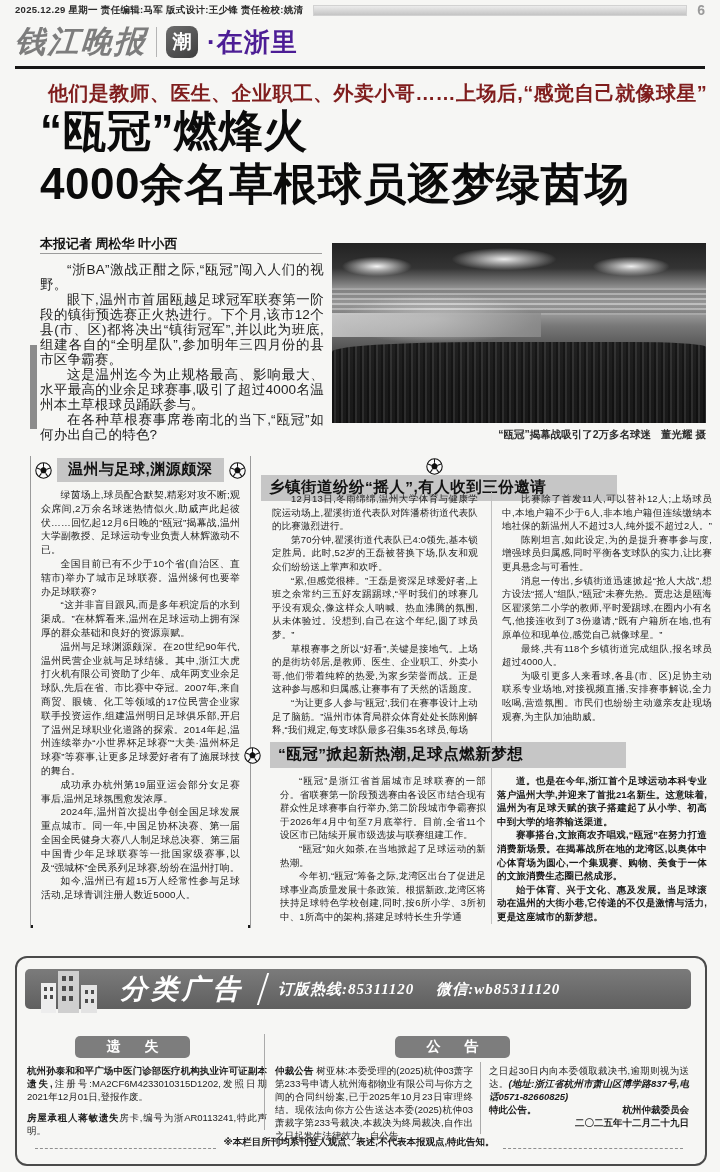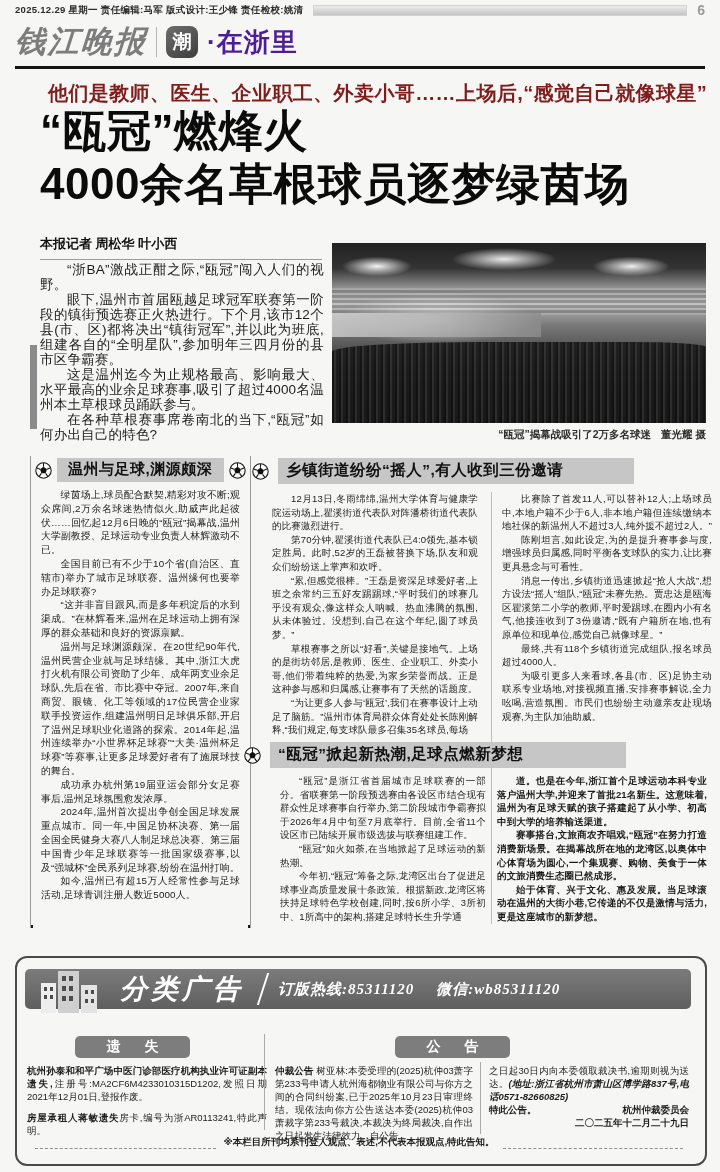--- a/index.html
+++ b/index.html
@@ -17,21 +17,21 @@
   .mast-div{width:1px;height:30px;background:#b5b5b5;}
   .app-icon{width:32px;height:32px;border-radius:8px;background:linear-gradient(145deg,#6d6d6d,#3e3e3e);
             color:#fff;font-size:19px;font-weight:900;display:flex;align-items:center;justify-content:center;}
   .mast-section{font-size:26px;font-weight:900;color:#4c1d95;letter-spacing:1px;}
   .black-rule{position:absolute;left:15px;top:66px;width:690px;height:3px;background:#161616;}
   
   .kicker{position:absolute;left:48px;top:80px;width:662px;font-size:20px;font-weight:700;color:#7f1d1d;letter-spacing:.4px;}
   .headline{position:absolute;left:40px;top:104px;width:670px;font-weight:900;font-size:44px;line-height:53px;color:#0b0b0b;letter-spacing:.5px;}
   
   .byline{position:absolute;left:40px;top:235px;width:282px;font-size:13px;font-weight:700;color:#111;
-          border-bottom:1px solid #9c9c9c;padding-bottom:6px;}
+          border-bottom:1px solid #9c9c9c;}
   .intro-marker{position:absolute;left:30px;top:345px;width:7px;height:84px;background:#8b8b8b;}
   .intro{position:absolute;left:40px;top:262px;width:284px;font-size:13.5px;line-height:15px;letter-spacing:.2px;}
   .intro p,.plist p{margin:0;text-indent:2em;text-align:justify;}
   
   .photo{position:absolute;left:332px;top:243px;width:374px;height:180px;overflow:hidden;background:
     radial-gradient(ellipse 50px 14px at 12% 13%, rgba(255,255,255,.95), rgba(255,255,255,0) 70%),
     radial-gradient(ellipse 75px 16px at 46% 9%, rgba(255,255,255,.9), rgba(255,255,255,0) 70%),
     radial-gradient(ellipse 55px 14px at 80% 13%, rgba(255,255,255,.92), rgba(255,255,255,0) 70%),
     radial-gradient(ellipse 130px 34px at 28% 42%, rgba(226,226,226,.9), rgba(226,226,226,0) 75%),
     linear-gradient(180deg,#222 0%,#343434 14%,#9a9a9a 26%,#b3b3b3 34%,#787878 46%,#4a4a4a 62%,#272727 80%,#171717 100%);}
@@ -45,21 +45,21 @@
   
   .colbox{position:absolute;left:30px;top:456px;width:219px;height:472px;border-left:1px solid #9a9a9a;border-right:1px solid #9a9a9a;overflow:hidden;}
   .corner-dot{position:absolute;width:5px;height:5px;background:#1a1a1a;}
   .sec-head{display:flex;align-items:center;}
   .sec-title{background:#c6c6c6;color:#111;font-weight:900;font-size:15.5px;letter-spacing:.5px;
              padding:2px 8px 3px;white-space:nowrap;}
   .ball{width:17px;height:17px;flex:0 0 auto;}
   .colbox .sec-head{margin:2px 4px 6px;}
   .colbox .sec-title{flex:1;margin:0 5px;font-size:15px;padding-left:11px;}
   .coltext{font-size:9.8px;line-height:13.8px;letter-spacing:.15px;padding:0 10px;}
-  .sec2-head{position:absolute;left:252px;top:458px;display:flex;align-items:center;}
+  .sec2-head{position:absolute;left:252px;top:458px;display:flex;align-items:center;flex-direction:column;}
   .sec3-head{position:absolute;left:244px;top:742px;display:flex;align-items:center;}
   .sec2-head .sec-title,.sec3-head .sec-title{margin-left:9px;width:340px;}
   .flowcol{position:absolute;font-size:9.5px;line-height:13.6px;letter-spacing:.15px;overflow:hidden;}
   .s2a{left:272px;top:492px;width:206px;height:246px;}
   .s2b{left:502px;top:492px;width:210px;height:246px;}
   .s3a{left:280px;top:774px;width:206px;height:165px;}
   .s3b{left:497px;top:774px;width:210px;height:165px;font-weight:bold;}
   .vdiv{position:absolute;left:491px;top:492px;width:1px;height:432px;background:#c0c0c0;}
   
   .adbox{position:absolute;left:15px;top:956px;width:688px;height:206px;border:2.5px solid #4a4a4a;border-radius:12px;background:#f6f6f4;}

